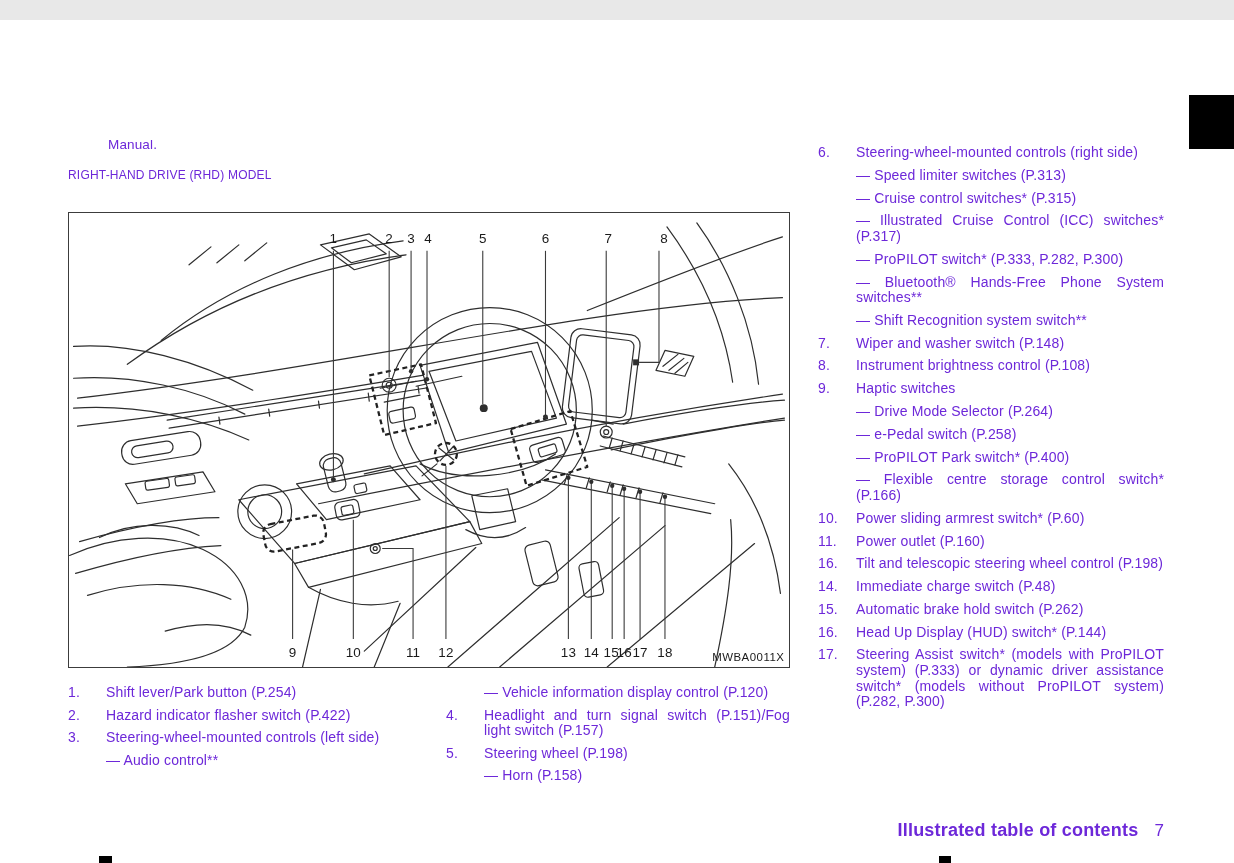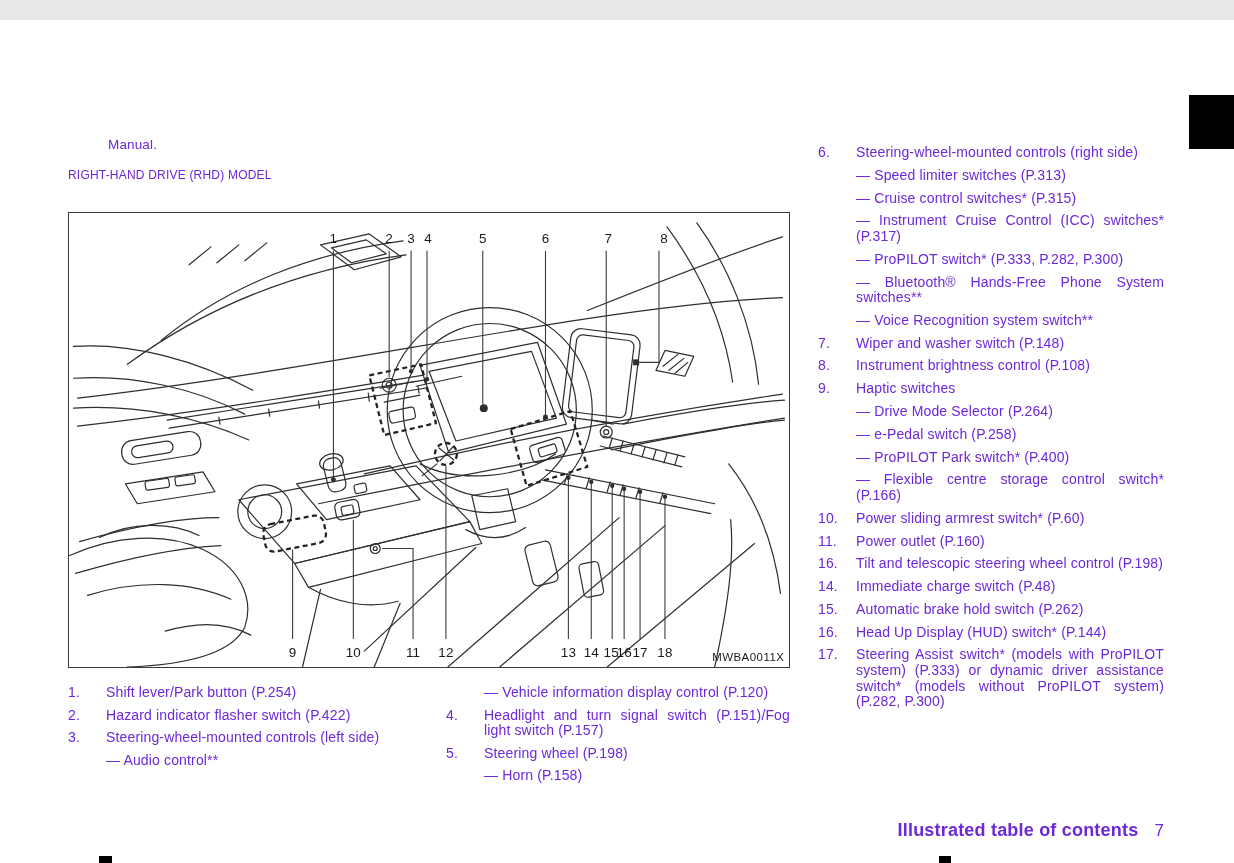--- a/index.html
+++ b/index.html
@@ -292,33 +292,33 @@
     <div class="lrow">
         <span class="lnum"></span>
         <span class="ltxt">— Speed limiter switches (P.313)</span>
       </div>
     <div class="lrow">
         <span class="lnum"></span>
         <span class="ltxt">— Cruise control switches* (P.315)</span>
       </div>
     <div class="lrow">
         <span class="lnum"></span>
-        <span class="ltxt">— Instrument Cruise Control (ICC) switches* (P.317)</span>
+        <span class="ltxt">— Illustrated Cruise Control (ICC) switches* (P.317)</span>
       </div>
     <div class="lrow">
         <span class="lnum"></span>
         <span class="ltxt">— ProPILOT switch* (P.333, P.282, P.300)</span>
       </div>
     <div class="lrow">
         <span class="lnum"></span>
         <span class="ltxt">— Bluetooth® Hands-Free Phone System switches**</span>
       </div>
     <div class="lrow">
         <span class="lnum"></span>
-        <span class="ltxt">— Voice Recognition system switch**</span>
+        <span class="ltxt">— Shift Recognition system switch**</span>
       </div>
     <div class="lrow">
         <span class="lnum">7.</span>
         <span class="ltxt">Wiper and washer switch (P.148)</span>
       </div>
     <div class="lrow">
         <span class="lnum">8.</span>
         <span class="ltxt">Instrument brightness control (P.108)</span>
       </div>
     <div class="lrow">

